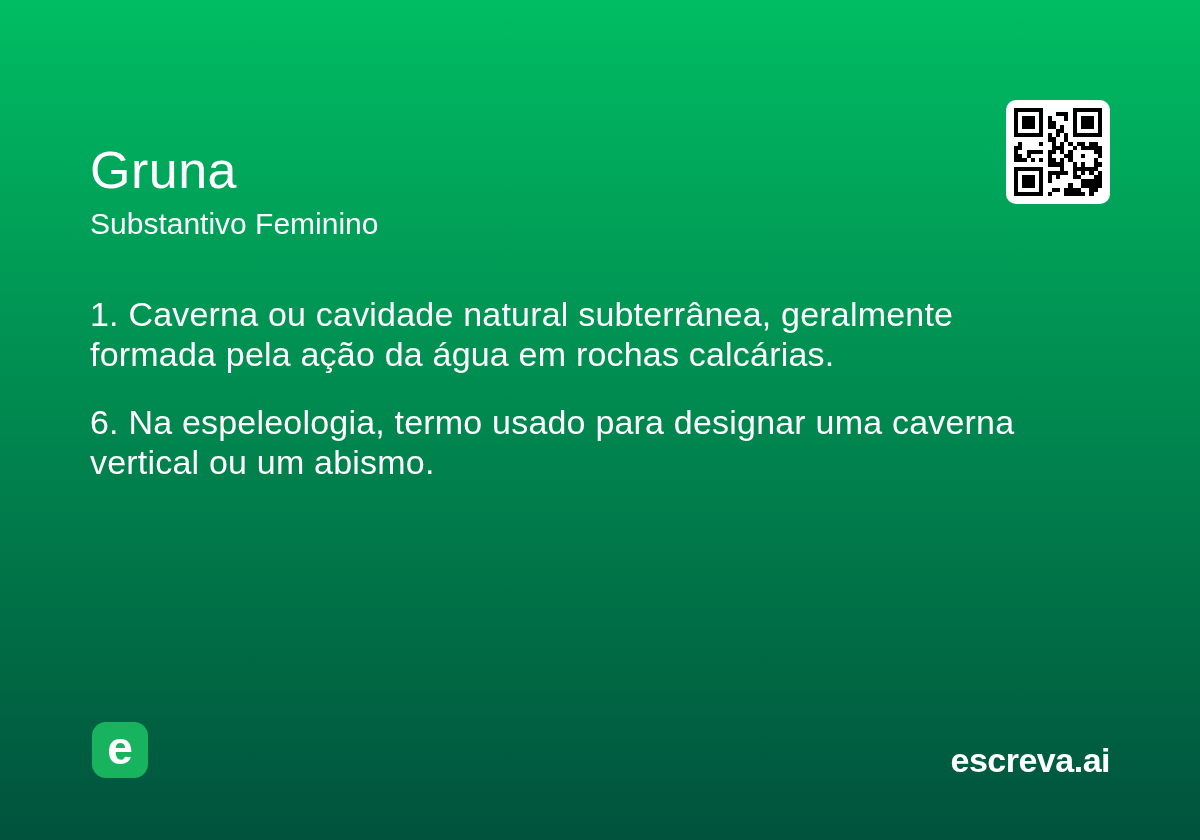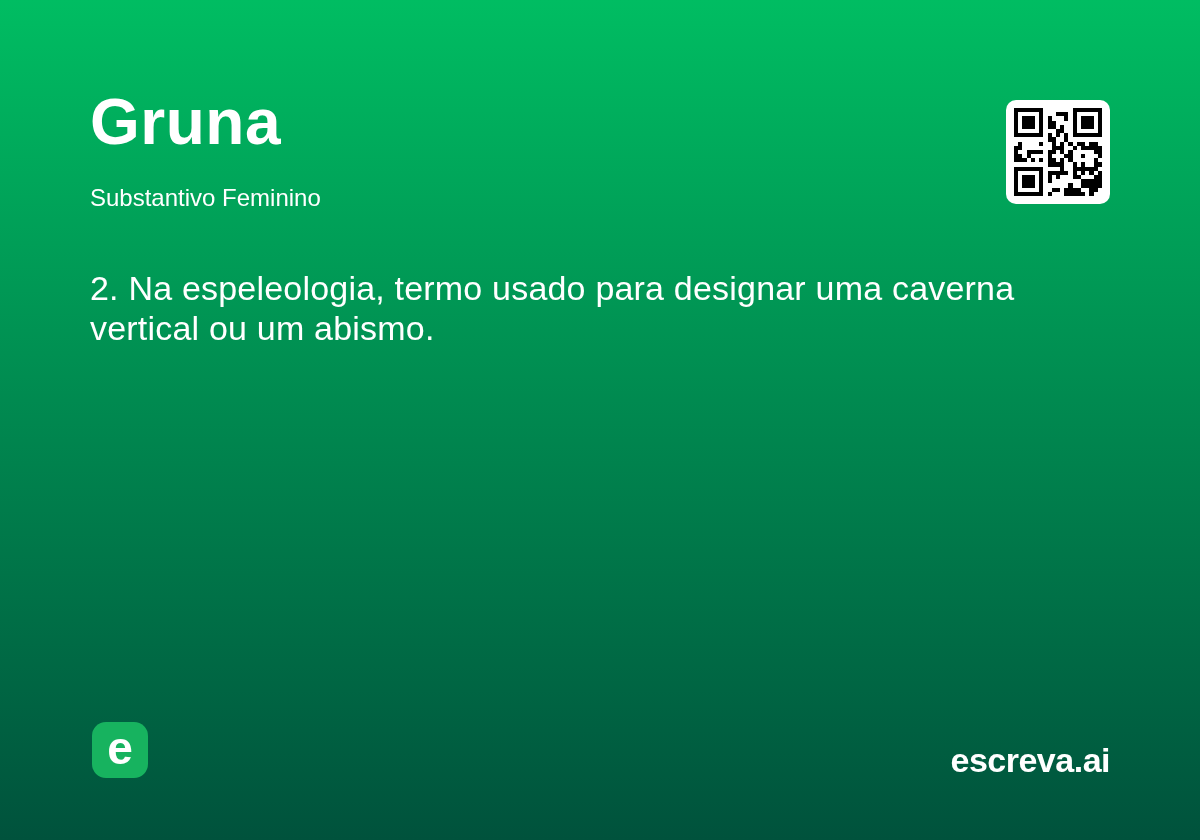--- a/index.html
+++ b/index.html
@@ -22,28 +22,29 @@
     height: 840px;
     background: linear-gradient(180deg, var(--gradient-top) 0%, var(--gradient-bottom) 100%);
   }
   .content {
     position: absolute;
     left: 90px;
     top: 92px;
     right: 90px;
   }
   .word-title {
-    font-size: 64px;
+    font-size: 52px;
     line-height: 60px;
-    font-weight: 700;
+    font-weight: 400;
     letter-spacing: 0.5px;
+    margin-top: 48px;
   }
   .word-class {
-    margin-top: 28px;
-    font-size: 24px;
+    margin-top: 6px;
+    font-size: 30px;
     line-height: 36px;
     font-weight: 400;
   }
   .definitions {
     margin-top: 52px;
     max-width: 975px;
   }
   .definition {
     font-size: 34px;
     line-height: 40px;
@@ -94,21 +95,22 @@
 </head>
 <body>
 
 <div class="card">
 
   <div class="content">
     <h1 class="word-title">Gruna</h1>
     <div class="word-class">Substantivo Feminino</div>
 
     <div class="definitions">
-      <p class="definition">2. Na espeleologia, termo usado para designar uma caverna vertical ou um abismo.</p>
+      <p class="definition">1. Caverna ou cavidade natural subterrânea, geralmente formada pela ação da água em rochas calcárias.</p>
+      <p class="definition">6. Na espeleologia, termo usado para designar uma caverna vertical ou um abismo.</p>
     </div>
   </div>
 
   <div class="qr-box">
     <svg id="qr-svg" viewBox="0 0 21 21" shape-rendering="crispEdges" aria-hidden="true">
         <rect x="0" y="0" width="1" height="1" fill="#000000"></rect>
         <rect x="1" y="0" width="1" height="1" fill="#000000"></rect>
         <rect x="2" y="0" width="1" height="1" fill="#000000"></rect>
         <rect x="3" y="0" width="1" height="1" fill="#000000"></rect>
         <rect x="4" y="0" width="1" height="1" fill="#000000"></rect>

